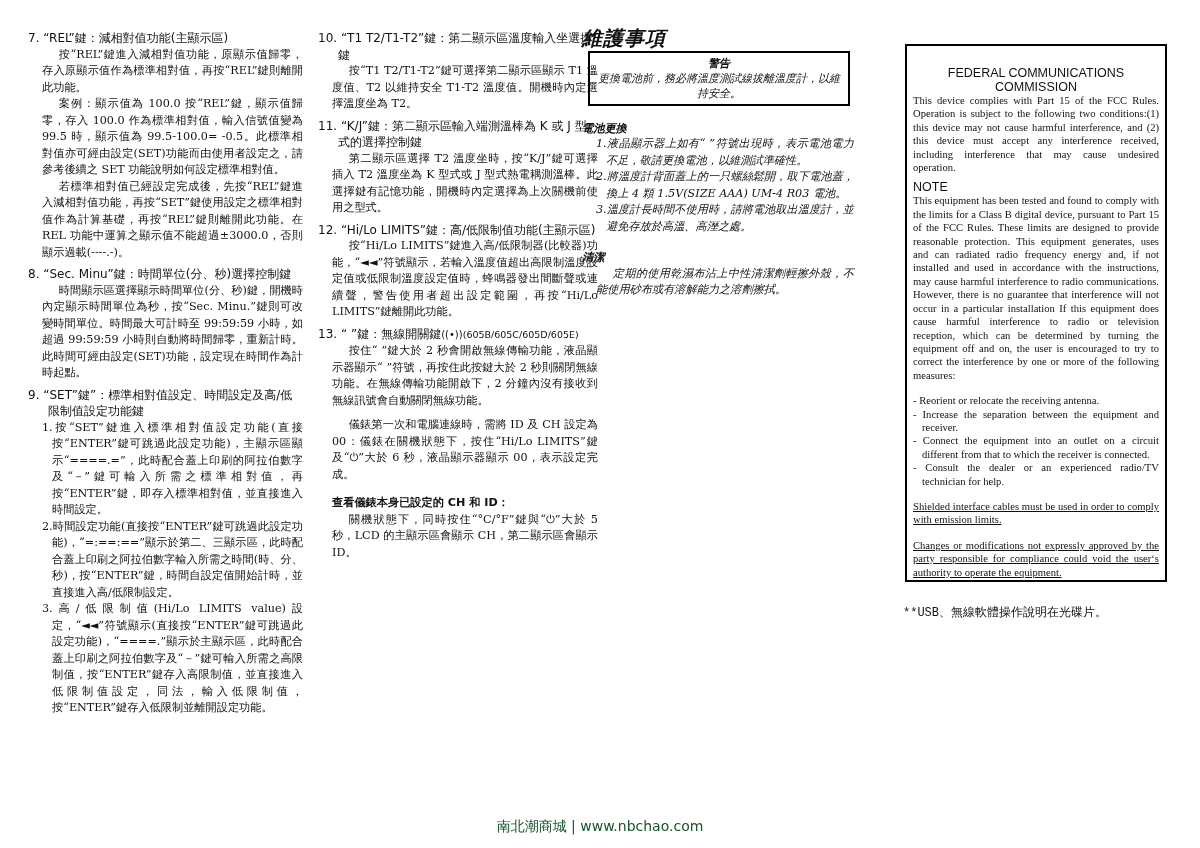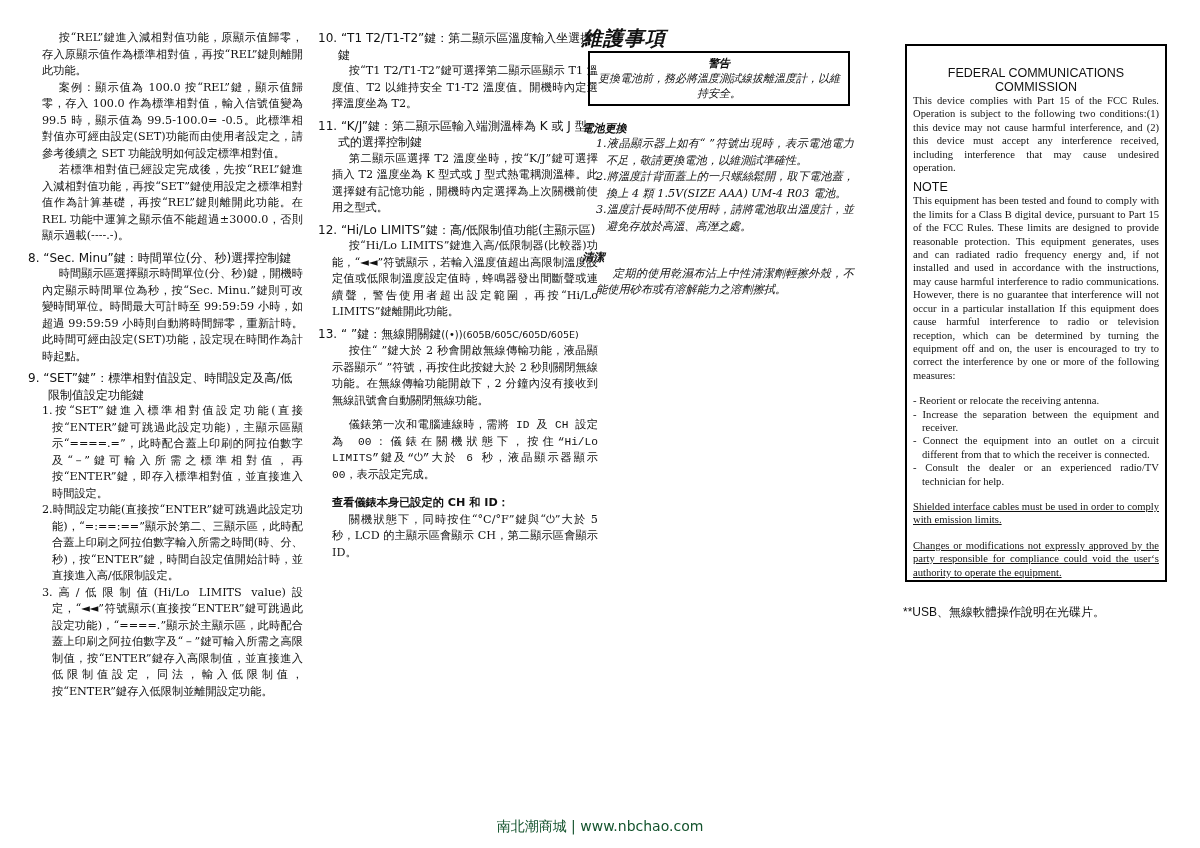--- a/index.html
+++ b/index.html
@@ -18,28 +18,29 @@
   .big-title { font-size:20px; letter-spacing:1px; margin:0 0 4px 0; font-family:"DejaVu Sans", sans-serif; }
   .warnbox { border:2px solid #000; padding:3px 6px; text-align:center; margin:0 4px 14px 6px; font-size:11px; line-height:15px; }
   .warn-title { font-weight:bold; }
   .sh { font-weight:bold; margin-top:4px; }
   .fcc { border:2px solid #000; padding:20px 6px 1px 6px; font-size:10.6px; line-height:13.4px; font-family:"Liberation Serif", serif; text-align:justify; }
   .fcc-title { font-family:"Liberation Sans", sans-serif; font-size:12.5px; text-align:center; line-height:14px; }
   .fcc-note { font-family:Liberation Sans, sans-serif; font-size:12.5px; text-align:left; margin-top:6px; line-height:14px; }
   .fcc ul { list-style:none; margin:12px 0 0 0; padding:0; }
   .fcc li { padding-left:9px; text-indent:-9px; }
   .fcc .gap { margin-top:12px;text-decoration:underline; }
-  .usb { position:absolute; left:903px; top:604px; font-size:12px; font-family:Liberation Sans, sans-serif; }
+  .usb { position:absolute; left:903px; top:604px; font-size:12px; font-family:Liberation Mono, monospace; }
   .footer { position:absolute; top:818px; left:0; width:1200px; text-align:center; font-family:"DejaVu Sans", sans-serif; font-size:14px; color:#14532d; }
 </style>
 </head>
 <body>
 
 <div class="col col1">
   <div class="sec">
+    <h3 class="h indent-h">7. “REL”鍵：減相對值功能(主顯示區)</h3>
     <p class="para">按“REL”鍵進入減相對值功能，原顯示值歸零，存入原顯示值作為標準相對值，再按“REL”鍵則離開此功能。</p>
     <p class="para">案例：顯示值為 100.0 按“REL”鍵，顯示值歸零，存入 100.0 作為標準相對值，輸入信號值變為 99.5 時，顯示值為 99.5-100.0= -0.5。此標準相對值亦可經由設定(SET)功能而由使用者設定之，請參考後續之 SET 功能說明如何設定標準相對值。</p>
     <p class="para">若標準相對值已經設定完成後，先按“REL”鍵進入減相對值功能，再按“SET”鍵使用設定之標準相對值作為計算基礎，再按“REL”鍵則離開此功能。在 REL 功能中運算之顯示值不能超過±3000.0，否則顯示過載(----.-)。</p>
   </div>
   <div class="sec">
     <h3 class="h indent-h">8. “Sec. Minu”鍵：時間單位(分、秒)選擇控制鍵</h3>
     <p class="para">時間顯示區選擇顯示時間單位(分、秒)鍵，開機時內定顯示時間單位為秒，按“Sec. Minu.”鍵則可改變時間單位。時間最大可計時至 99:59:59 小時，如超過 99:59:59 小時則自動將時間歸零，重新計時。此時間可經由設定(SET)功能，設定現在時間作為計時起點。</p>
   </div>
   <div class="sec">
     <h3 class="h indent-h">9. “SET”鍵”：標準相對值設定、時間設定及高/低限制值設定功能鍵</h3>
@@ -60,21 +61,21 @@
   </div>
   <div class="sec">
     <h3 class="h indent-h">12. “Hi/Lo LIMITS”鍵：高/低限制值功能(主顯示區)</h3>
     <p class="para">按“Hi/Lo LIMITS”鍵進入高/低限制器(比較器)功能，“◄◄”符號顯示，若輸入溫度值超出高限制溫度設定值或低限制溫度設定值時，蜂鳴器發出間斷聲或連續聲，警告使用者超出設定範圍，再按“Hi/Lo LIMITS”鍵離開此功能。</p>
   </div>
   <div class="sec">
     <h3 class="h indent-h">
       <span>13. “ ”鍵：無線開關鍵</span><span style="font-size:10px;">((•))</span><span style="font-size:9.5px;">(605B/605C/605D/605E)</span>
     </h3>
     <p class="para">按住“ ”鍵大於 2 秒會開啟無線傳輸功能，液晶顯示器顯示“ ”符號，再按住此按鍵大於 2 秒則關閉無線功能。在無線傳輸功能開啟下，2 分鐘內沒有接收到無線訊號會自動關閉無線功能。</p>
-    <p class="para" style="margin-top:8px;font-family:Liberation Mono, monospace;">儀錶第一次和電腦連線時，需將 ID 及 CH 設定為 00：儀錶在關機狀態下，按住“Hi/Lo LIMITS”鍵及“⏻”大於 6 秒，液晶顯示器顯示 00，表示設定完成。</p>
+    <p class="para" style="margin-top:8px;">儀錶第一次和電腦連線時，需將 ID 及 CH 設定為 00：儀錶在關機狀態下，按住“Hi/Lo LIMITS”鍵及“⏻”大於 6 秒，液晶顯示器顯示 00，表示設定完成。</p>
     <p class="sh" style="margin-top:12px; padding-left:14px; font-family:'DejaVu Sans',sans-serif;">查看儀錶本身已設定的 CH 和 ID：</p>
     <p class="para">關機狀態下，同時按住“°C/°F”鍵與“⏻”大於 5 秒，LCD 的主顯示區會顯示 CH，第二顯示區會顯示 ID。</p>
   </div>
 </div>
 
 <div class="col col3">
   <h2 class="big-title">維護事項</h2>
   <div class="warnbox">
     <div class="warn-title">警告</div>
     <div>更換電池前，務必將溫度測試線拔離溫度計，以維持安全。</div>

